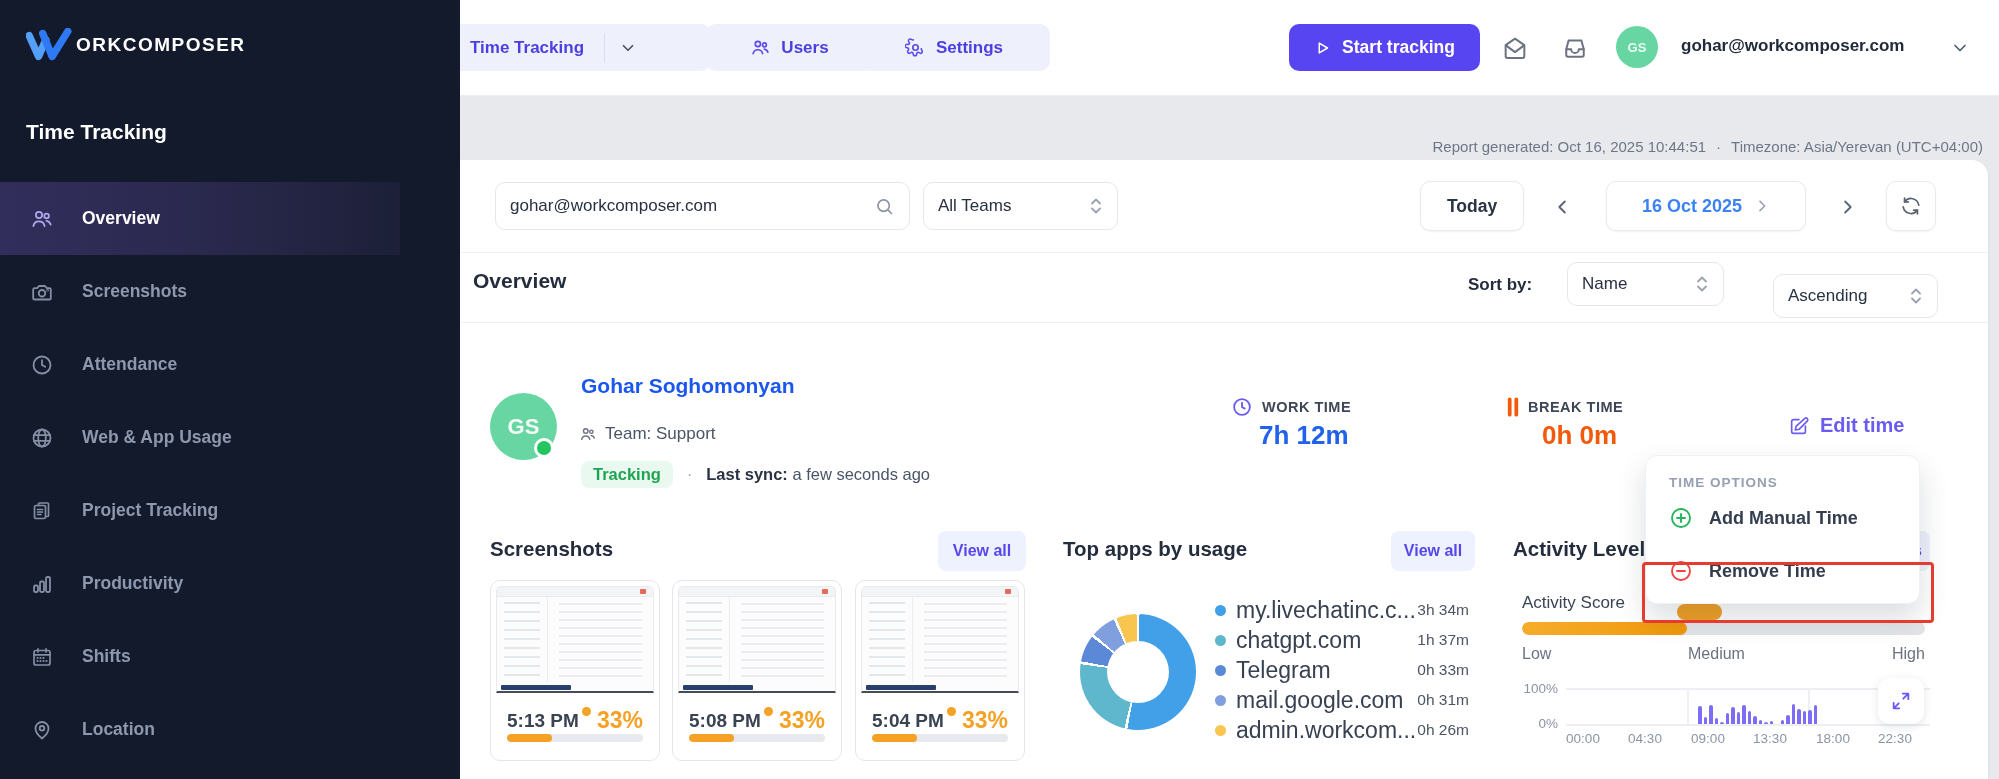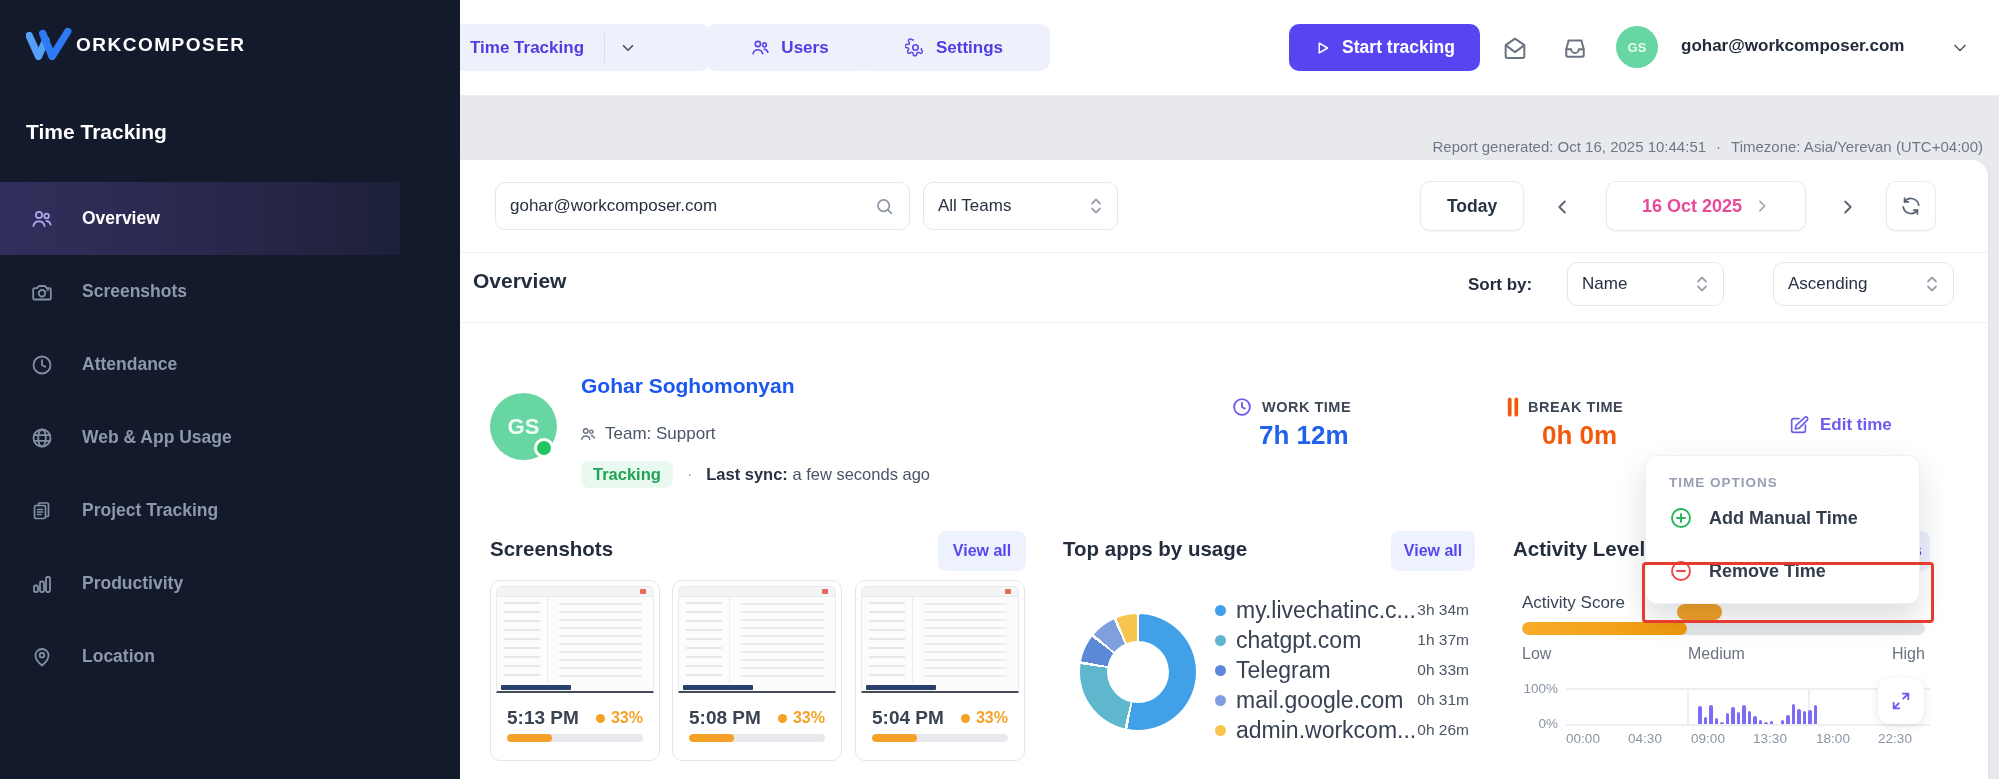--- a/index.html
+++ b/index.html
@@ -53,21 +53,21 @@
   .vall{background:#EEF1FE;border-radius:8px;color:#5747EE;font-weight:700;font-size:16px;
         display:flex;align-items:center;justify-content:center;cursor:pointer}
 
   
   .uname{font-size:21px;font-weight:800;color:#1A56F0;cursor:pointer}
   .team-row{display:flex;align-items:center;gap:8px;color:#4A5568;font-size:17px}
   .badge-track{background:#E9F9EF;color:#1FA454;font-weight:700;font-size:16.5px;border-radius:8px;
         padding:4px 12px;display:inline-block}
   .stat-label{font-size:14.5px;font-weight:700;color:#3E4756;letter-spacing:.5px}
   .stat-value{font-size:26px;font-weight:800}
-  .editlink{display:flex;align-items:center;gap:10px;color:#6C5BF0;font-weight:600;font-size:17px;cursor:pointer}
+  .editlink{display:flex;align-items:center;gap:10px;color:#6C5BF0;font-weight:600;font-size:20px;cursor:pointer}
 
   
   .popup{left:1645px;top:455px;width:273px;height:147px;background:#FFF;border:1px solid #F0F1F4;border-radius:12px;
         box-shadow:0 14px 30px rgba(31,41,55,.16);z-index:20}
   .popup-title{position:absolute;left:23px;top:19px;font-size:13.5px;font-weight:600;color:#97A0B0;letter-spacing:1px}
   .popup-row{position:absolute;left:23px;display:flex;align-items:center;gap:16px;font-size:18px;font-weight:650;color:#333D4E;cursor:pointer}
   .hl-rect{left:1642px;top:562px;width:286px;height:55px;border:3px solid #E63C2F;border-radius:4px;z-index:30;pointer-events:none}
   .peek-pill{left:1845px;top:531px;width:85px;height:40px;background:#EEF1FE;border-radius:8px;z-index:5;
         display:flex;align-items:center;justify-content:flex-end;padding-right:8px;box-sizing:border-box;
         color:#5747EE;font-weight:700;font-size:16px;cursor:pointer}
@@ -79,21 +79,21 @@
         border-bottom:2px solid #454B57;border-radius:5px 5px 0 0;overflow:hidden}
   .ti-chrome{height:9px;background:#F3F4F6;border-bottom:1px solid #E8EAED;position:relative}
   .ti-chrome::after{content:"";position:absolute;right:7px;top:2px;width:6px;height:5px;background:#E66A5A;border-radius:1px}
   .ti-rail{position:absolute;left:0;top:10px;bottom:8px;width:33%;border-right:1px solid #ECEEF1;
         background:repeating-linear-gradient(#E4E7EB 0 2px,transparent 2px 9px) content-box;padding:5px 7px;box-sizing:border-box}
   .ti-body{position:absolute;left:33%;right:0;top:10px;bottom:8px;
         background:repeating-linear-gradient(#EAECF0 0 2px,transparent 2px 8px) content-box;padding:6px 11px;box-sizing:border-box}
   .ti-task{position:absolute;left:4px;bottom:1px;width:45%;height:5px;background:#27406E;border-radius:1px}
   .thumb-row{display:flex;align-items:center;justify-content:space-between;padding:14px 16px 0}
   .t-time{font-size:19px;font-weight:700;color:#3A4351}
-  .t-pct{display:flex;align-items:center;gap:6px;color:#F5A126;font-weight:700;font-size:16px}
+  .t-pct{display:flex;gap:6px;color:#F5A126;font-weight:700;font-size:23px}
   .t-dot{width:9px;height:9px;border-radius:50%;background:#F5A126}
   .prog{position:absolute;left:16px;right:16px;bottom:18px;height:8px;border-radius:5px;background:#E7E9EC;overflow:hidden}
   .prog>i{display:block;height:100%;background:#F5A126;border-radius:5px}
 
   
   .donut{left:1080px;top:614px;width:116px;height:116px;border-radius:50%;position:absolute}
   .donut::after{content:"";position:absolute;inset:27px;background:#FFF;border-radius:50%}
   .legend-row{position:absolute;left:1215px;width:254px;height:24px;display:flex;align-items:center}
   .ldot{width:11px;height:11px;border-radius:50%;flex:none;margin-right:10px}
   .lname{font-size:23px;color:#374151;flex:1 1 auto;white-space:nowrap}
@@ -181,20 +181,30 @@
         <svg width="24" height="24" viewBox="0 0 24 24" fill="none" stroke="currentColor" stroke-width="1.8" stroke-linejoin="round">
             <rect x="4" y="13.5" width="4" height="6.5" rx="1.4"></rect>
             <rect x="10" y="9.5" width="4" height="10.5" rx="1.4"></rect>
             <rect x="16" y="5" width="4" height="15" rx="1.4"></rect>
           </svg>
       </span>
       <span class="nlabel">Productivity</span>
     </div>
     <div class="navitem">
       <span class="nicon">
+        <svg width="24" height="24" viewBox="0 0 24 24" fill="none" stroke="currentColor" stroke-width="1.7" stroke-linecap="round" stroke-linejoin="round">
+            <rect x="4" y="5.5" width="16" height="14.5" rx="2"></rect>
+            <path d="M8 3.8v3.2M16 3.8v3.2M4 9.8h16"></path>
+            <path d="M7.5 13h.01M10.5 13h.01M13.5 13h.01M7.5 16h.01M10.5 16h.01M13.5 16h.01M16.5 16h.01" stroke-width="2.2"></path>
+          </svg>
+      </span>
+      <span class="nlabel">Shifts</span>
+    </div>
+    <div class="navitem">
+      <span class="nicon">
         <svg width="24" height="24" viewBox="0 0 24 24" fill="none" stroke="currentColor" stroke-width="1.8" stroke-linecap="round" stroke-linejoin="round">
             <path d="M12 20.5s-6.5-5.2-6.5-10A6.5 6.5 0 0 1 12 4a6.5 6.5 0 0 1 6.5 6.5c0 4.8-6.5 10-6.5 10z"></path>
             <circle cx="12" cy="10.3" r="2.3"></circle>
           </svg>
       </span>
       <span class="nlabel">Location</span>
     </div>
   </div>
 </div>
 
@@ -293,21 +303,21 @@
 </div>
 <div class="abs btn-white" style="left:1420px;top:181px;width:104px;height:50px;font-size:17.5px">
   <span>Today</span>
 </div>
 <span class="abs chev" style="left:1552px;top:196px">
   <svg width="22" height="22" viewBox="0 0 24 24" fill="none" stroke="currentColor" stroke-width="2" stroke-linecap="round" stroke-linejoin="round">
       <path d="M14 6l-6 6 6 6"></path>
     </svg>
 </span>
 <div class="abs btn-white" style="left:1606px;top:181px;width:200px;height:50px;font-size:18px;gap:12px">
-  <span style="font-weight:800;color:#ec4899">16 Oct 2025</span>
+  <span style="font-weight:800;color:#3b82f6">16 Oct 2025</span>
   <span style="color:#9AA2AF">
     <svg width="16" height="16" viewBox="0 0 24 24" fill="none" stroke="currentColor" stroke-width="2.4" stroke-linecap="round" stroke-linejoin="round">
         <path d="M9 5l7 7-7 7"></path>
       </svg>
   </span>
 </div>
 <span class="abs chev" style="left:1836px;top:196px">
   <svg width="22" height="22" viewBox="0 0 24 24" fill="none" stroke="currentColor" stroke-width="2" stroke-linecap="round" stroke-linejoin="round">
       <path d="M10 6l6 6-6 6"></path>
     </svg>
@@ -328,21 +338,21 @@
 <div class="abs section-h" style="left:473px;top:269px;font-size:21px">Overview</div>
 <div class="abs" style="left:1468px;top:275px;font-size:17px;font-weight:700;color:#242D3D">Sort by:</div>
 <div class="abs selectbox" style="left:1567px;top:262px;width:157px;height:44px">
   <span>Name</span>
   <span style="color:#9AA2AF">
     <svg width="14" height="18" viewBox="0 0 14 18" fill="none" stroke="currentColor" stroke-width="1.8" stroke-linecap="round" stroke-linejoin="round">
         <path d="M3 6.5L7 2.5l4 4M3 11.5l4 4 4-4"></path>
       </svg>
   </span>
 </div>
-<div class="abs selectbox" style="left:1773px;top:262px;width:181px;height:44px">
+<div class="abs selectbox" style="left:1773px;top:274px;width:165px;height:44px">
   <span>Ascending</span>
   <span style="color:#9AA2AF">
     <svg width="14" height="18" viewBox="0 0 14 18" fill="none" stroke="currentColor" stroke-width="1.8" stroke-linecap="round" stroke-linejoin="round">
         <path d="M3 6.5L7 2.5l4 4M3 11.5l4 4 4-4"></path>
       </svg>
   </span>
 </div>
 
 <div class="abs hdiv" style="top:322px"></div>
 

